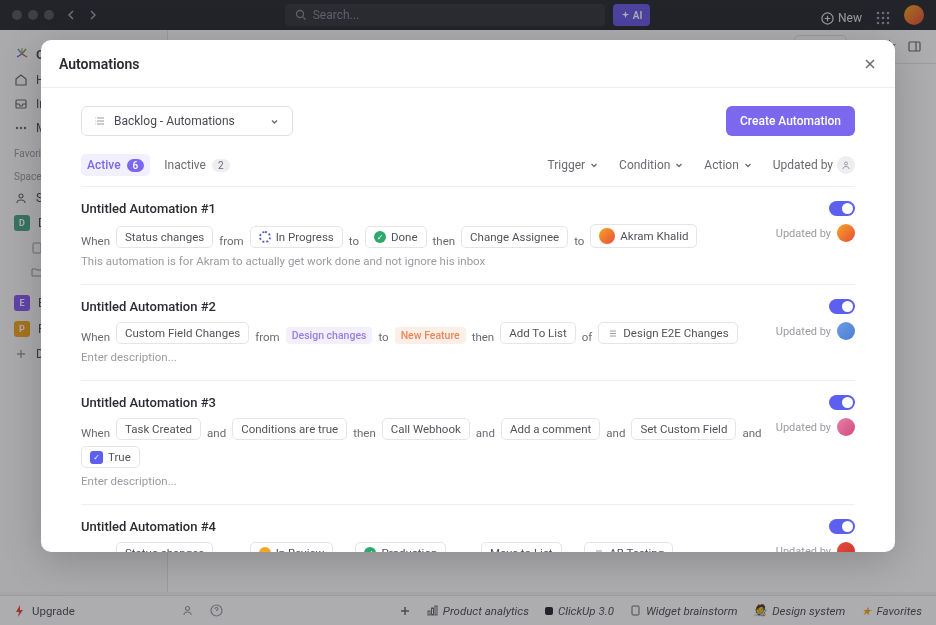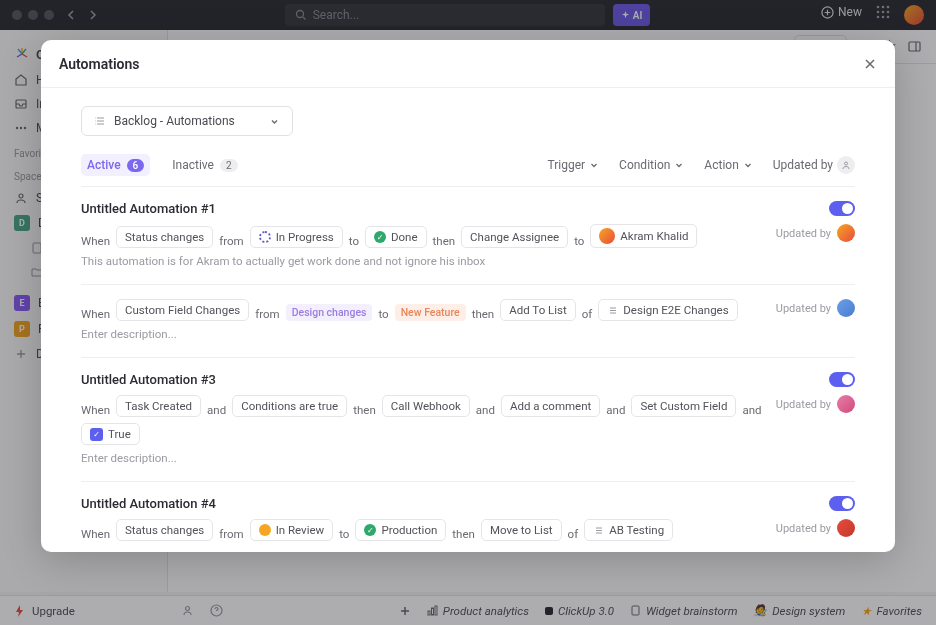--- a/index.html
+++ b/index.html
@@ -7,21 +7,21 @@
 
 
 .topbar { height: 30px; background: #2b2b33; display: flex; align-items: center; padding: 0 12px; color: #a0a0a8; font-size: 12px; }
 .traffic { display: flex; gap: 6px; margin-right: 12px; }
 .traffic span { width: 10px; height: 10px; border-radius: 50%; background: #56565c; }
 .nav-arrows { display: flex; gap: 8px; margin-right: 16px; }
 .nav-arrows svg { width: 12px; height: 12px; }
 .search-wrap { flex: 1; display: flex; justify-content: center; }
 .search-box { width: 320px; height: 22px; background: #38383f; border-radius: 4px; display: flex; align-items: center; padding: 0 10px; color: #8a8a92; font-size: 12px; gap: 6px; }
 .ai-badge { background: #6c5ce7; color: #fff; font-size: 10px; font-weight: 600; padding: 2px 8px; border-radius: 4px; margin-left: 8px; display: flex; align-items: center; gap: 3px; }
-.topbar-right { display: flex; align-items: flex-start; gap: 14px; margin-left: auto; }
+.topbar-right { display: flex; align-items: flex-end; gap: 14px; margin-left: auto; }
 .new-btn { display: flex; align-items: center; gap: 4px; font-size: 12px; color: #e0e0e5; }
 .avatar-top { width: 20px; height: 20px; border-radius: 50%; background: linear-gradient(135deg,#f5a623,#e94b3c); }
 .grid-icon { width: 14px; height: 14px; }
 
 
 .main { display: flex; height: calc(100% - 33px - 30px); }
 .sidebar { width: 168px; background: #fafafa; border-right: 1px solid #e5e5e8; padding: 10px 0; font-size: 12px; color: #4a4a52; }
 .workspace-selector { display: flex; align-items: center; gap: 6px; padding: 6px 14px; font-weight: 600; font-size: 13px; }
 .ws-icon { width: 16px; height: 16px; }
 .sidebar-item { display: flex; align-items: center; gap: 8px; padding: 5px 14px; color: #52525a; cursor: pointer; }
@@ -47,21 +47,21 @@
 .modal-tab { display: flex; align-items: center; gap: 5px; color: #6a6a72; padding: 14px 0; cursor: pointer; }
 .modal-tab.active { color: #2b2b33; font-weight: 500; border-bottom: 2px solid #7b68ee; }
 .modal-close { margin-left: auto; cursor: pointer; color: #6a6a72; }
 
 .modal-body { padding: 18px 40px; flex: 1; overflow-y: auto; }
 .body-top { display: flex; align-items: center; justify-content: space-between; margin-bottom: 18px; }
 .scope-select { display: flex; align-items: center; gap: 8px; border: 1px solid #e0e0e5; border-radius: 6px; padding: 7px 12px; font-size: 12px; color: #4a4a52; width: 212px; }
 .scope-select .chev { margin-left: auto; }
 .create-btn { background: #7b68ee; color: #fff; font-size: 12px; font-weight: 500; padding: 8px 14px; border-radius: 6px; border: none; cursor: pointer; }
 
-.filter-row { display: flex; align-items: center; gap: 16px; font-size: 12px; margin-bottom: 10px; }
+.filter-row { display: flex; align-items: center; gap: 8px; font-size: 12px; margin-bottom: 10px; }
 .pill { display: flex; align-items: center; gap: 6px; padding: 4px 6px; border-radius: 5px; }
 .pill.active { background: #f2efff; color: #7b68ee; font-weight: 500; }
 .pill .count { background: #7b68ee; color: #fff; font-size: 10px; border-radius: 8px; padding: 1px 6px; }
 .pill.inactive .count { background: #eeeef0; color: #6a6a72; }
 .filter-right { margin-left: auto; display: flex; gap: 20px; align-items: center; color: #6a6a72; }
 .filter-item { display: flex; align-items: center; gap: 4px; cursor: pointer; }
 .avatar-sm { width: 18px; height: 18px; border-radius: 50%; background: #eeeef0; display: inline-flex; align-items: center; justify-content: center; font-size: 9px; color: #9a9aa2; }
 
 .automation { border-top: 1px solid #eeeef0; padding: 14px 0 16px; }
 .automation:first-of-type { border-top: none; }
@@ -362,20 +362,21 @@
       <div class="body-top">
         <div class="scope-select">
           <svg width="12" height="12" viewBox="0 0 12 12" fill="none" stroke="#9a9aa2" stroke-width="1">
               <path d="M3 3h7M3 6h7M3 9h7M1 3h.5M1 6h.5M1 9h.5"></path>
             </svg>
           <span>Backlog -  Automations</span>
           <svg class="chev" width="11" height="11" viewBox="0 0 11 11" fill="none" stroke="#6a6a72" stroke-width="1.4">
               <path d="M3 4.5l2.5 2.5L8 4.5"></path>
             </svg>
         </div>
+        <button class="create-btn">Create Automation</button>
       </div>
 
       <div class="filter-row">
         <span class="pill active">
           <span>Active</span>
           <span class="count">6</span>
         </span>
         <span class="pill inactive" style="color:#6a6a72">
           <span>Inactive</span>
           <span class="count">2</span>
@@ -444,20 +445,24 @@
             <div class="auto-desc">This automation is for Akram to actually get work done and not ignore his inbox</div>
           </div>
           <div class="updated-by">
               <span>Updated by</span>
               <span class="av av1"></span>
             </div>
         </div>
       </div>
 
       <div class="automation">
+        <div class="auto-head">
+          <span class="auto-title">Untitled Automation #2</span>
+          <span class="toggle"></span>
+        </div>
         <div class="auto-foot">
           <div style="flex:1">
             <div class="auto-row">
               <span class="word">When</span>
               <span class="chip">Custom Field Changes</span>
               <span class="word">from</span>
               <span class="tag purple">Design changes</span>
               <span class="word">to</span>
               <span class="tag orange">New Feature</span>
               <span class="word">then</span>

